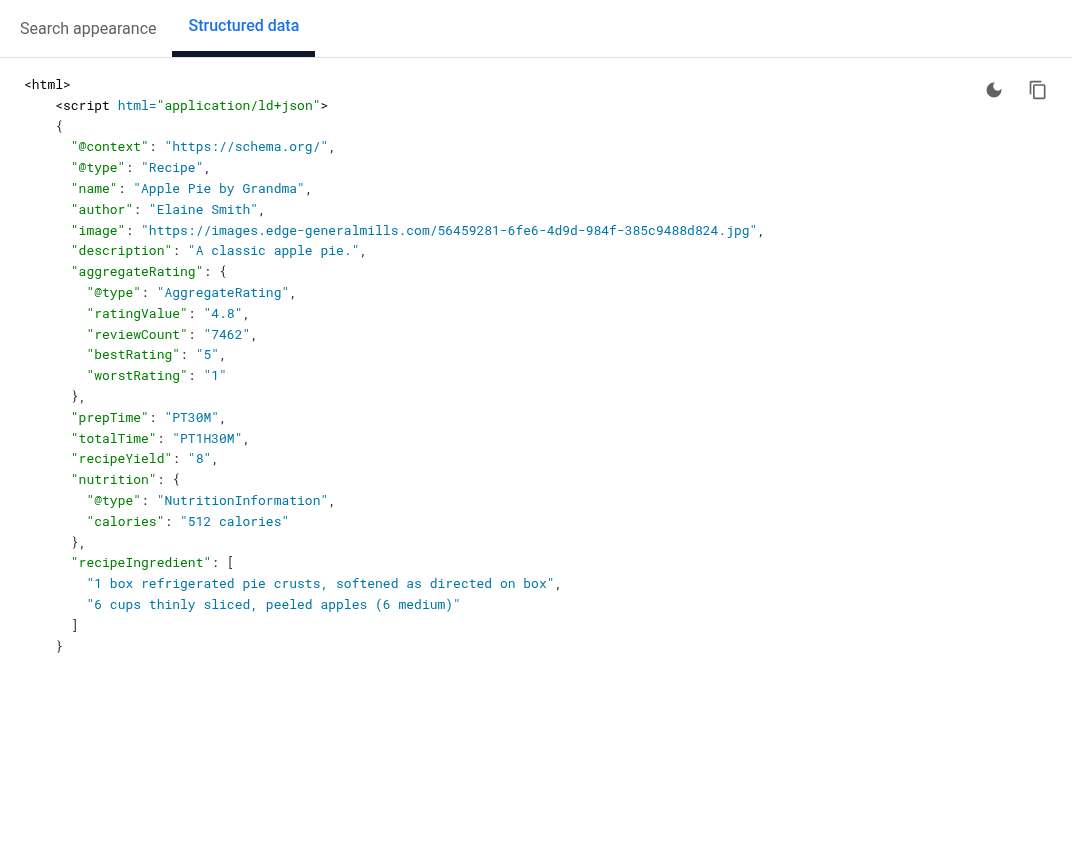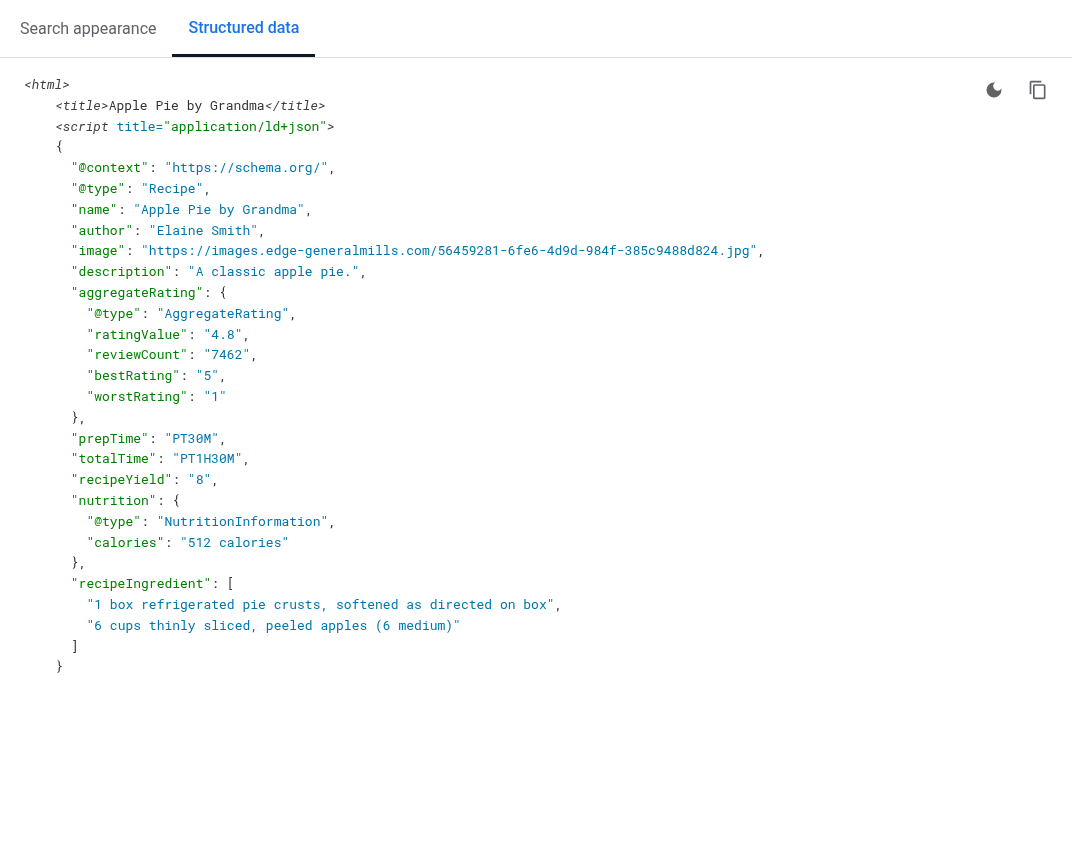--- a/index.html
+++ b/index.html
@@ -28,21 +28,21 @@
       font-size: 16px;
       color: #5f6368;
       cursor: pointer;
       position: relative;
       text-decoration: none;
       border-bottom: 3px solid transparent;
     }
 
     .nav-item.active {
       color: #1a73e8;
-      border-bottom: 3px solid #0f172a;
+      border-bottom: 6px solid #0f172a;
       font-weight: 500;
     }
 
     .nav-item:first-child {
       padding-left: 4px;
       color: #5f6368;
       border-bottom: none;
     }
 
     .content-area {
@@ -86,21 +86,21 @@
     }
 
     .code-line {
       white-space: pre;
       display: block;
     }        
     .c-attr { color: #0077aa; }       
     .c-string-attr { color: #008000; }         
 
     
-    .html-tag { color: #404040; font-style: italic; }
+    .html-tag { color: #000000; }
 
     
     .json-key { color: #008000; }
 
     
     .json-val { color: #0077aa; }
 
     
     .json-punc { color: #333; }
 
@@ -140,22 +140,21 @@
     <button class="toolbar-btn" title="Copy code">
 
       <svg width="20" height="20" viewBox="0 0 24 24" fill="currentColor">
         <path d="M16 1H4c-1.1 0-2 .9-2 2v14h2V3h12V1zm3 4H8c-1.1 0-2 .9-2 2v14c0 1.1.9 2 2 2h11c1.1 0 2-.9 2-2V7c0-1.1-.9-2-2-2zm0 16H8V7h11v14z"></path>
       </svg>
     </button>
   </div>
 
   <div class="code-block" id="code-container">
   <span class="code-line"><span class="html-tag">&lt;html&gt;</span></span>
-      <span class="code-line">    <span class="html-tag">&lt;title&gt;</span><span class="json-punc">Apple Pie by Grandma</span><span class="html-tag">&lt;/title&gt;</span></span>
-      <span class="code-line">    <span class="html-tag">&lt;script</span> <span class="c-attr">title=</span><span class="c-string-attr">"application/ld+json"</span><span class="html-tag">&gt;</span></span>
+      <span class="code-line">    <span class="html-tag">&lt;script</span> <span class="c-attr">html=</span><span class="c-string-attr">"application/ld+json"</span><span class="html-tag">&gt;</span></span>
       <span class="code-line">    <span class="json-punc">{</span></span>
       <span class="code-line">      <span class="json-key">"@context"</span><span class="json-punc">: </span><span class="json-val">"https://schema.org/"</span><span class="json-punc">,</span></span>
       <span class="code-line">      <span class="json-key">"@type"</span><span class="json-punc">: </span><span class="json-val">"Recipe"</span><span class="json-punc">,</span></span>
       <span class="code-line">      <span class="json-key">"name"</span><span class="json-punc">: </span><span class="json-val">"Apple Pie by Grandma"</span><span class="json-punc">,</span></span>
       <span class="code-line">      <span class="json-key">"author"</span><span class="json-punc">: </span><span class="json-val">"Elaine Smith"</span><span class="json-punc">,</span></span>
       <span class="code-line">      <span class="json-key">"image"</span><span class="json-punc">: </span><span class="json-val">"https://images.edge-generalmills.com/56459281-6fe6-4d9d-984f-385c9488d824.jpg"</span><span class="json-punc">,</span></span>
       <span class="code-line">      <span class="json-key">"description"</span><span class="json-punc">: </span><span class="json-val">"A classic apple pie."</span><span class="json-punc">,</span></span>
       <span class="code-line">      <span class="json-key">"aggregateRating"</span><span class="json-punc">: {</span></span>
       <span class="code-line">        <span class="json-key">"@type"</span><span class="json-punc">: </span><span class="json-val">"AggregateRating"</span><span class="json-punc">,</span></span>
       <span class="code-line">        <span class="json-key">"ratingValue"</span><span class="json-punc">: </span><span class="json-val">"4.8"</span><span class="json-punc">,</span></span>

